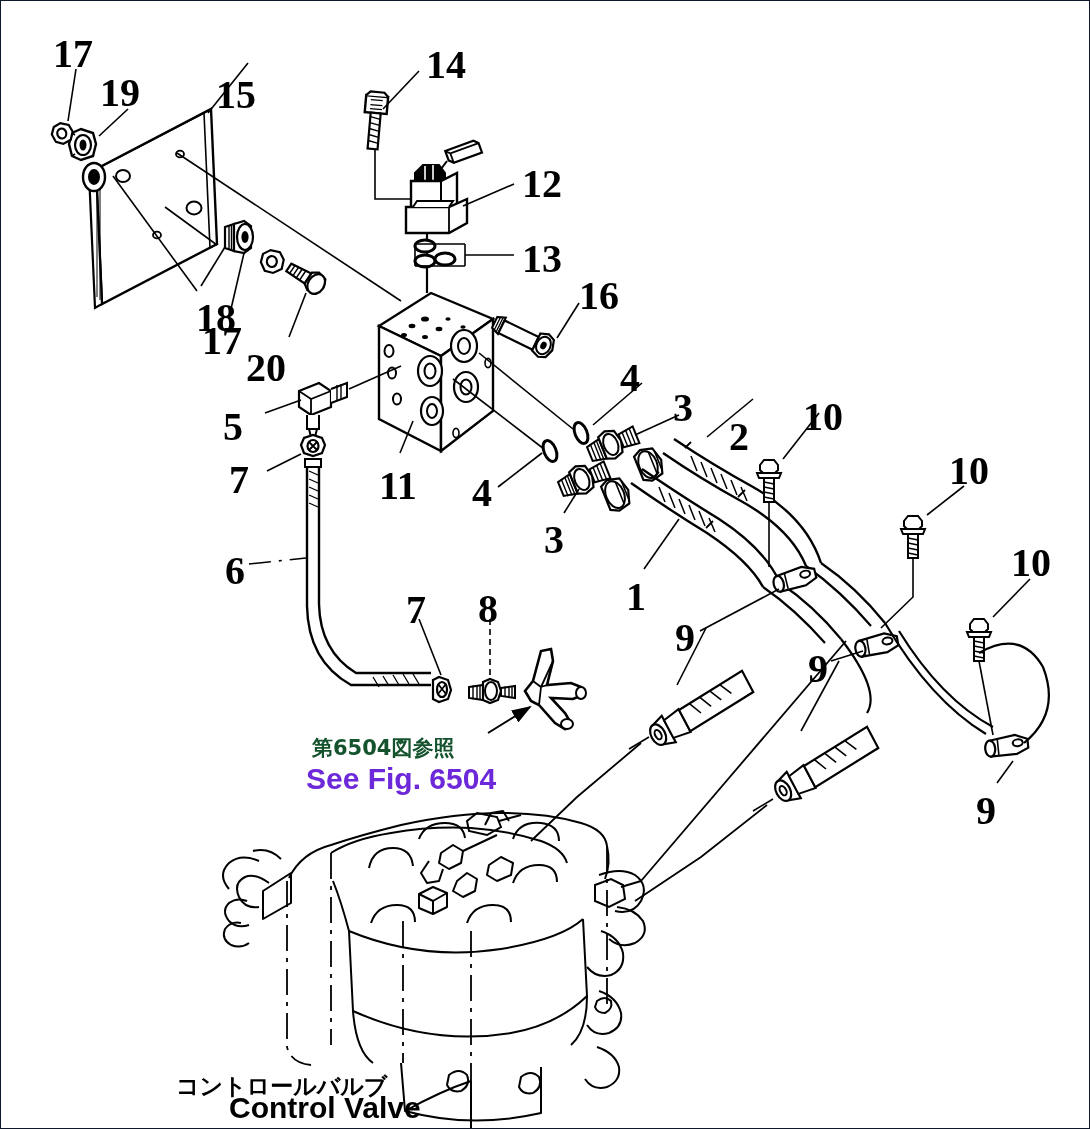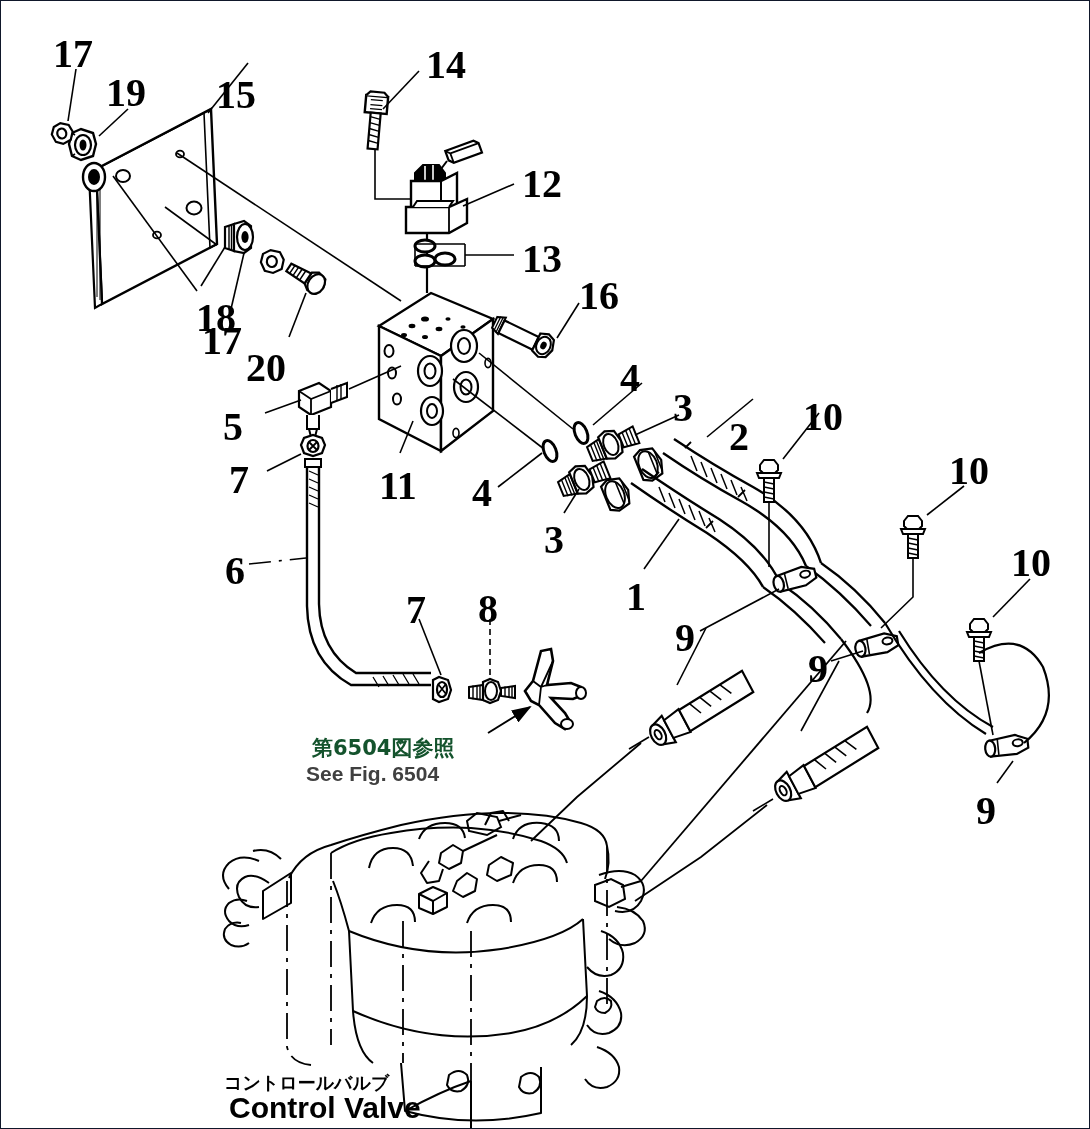--- a/index.html
+++ b/index.html
@@ -30,33 +30,32 @@
     font-weight:700;
     font-size:21px;
     color:#14532d;
     white-space:nowrap;
     line-height:1.05;
   }
   .ref-en{
     position:absolute;
     font-family:"Liberation Sans", sans-serif;
     font-weight:700;
-    font-size:21px;
-    color:#404040;
+    font-size:30px;
+    color:#6d28d9;
     white-space:nowrap;
     line-height:1.05;
   }
   .cv-jp{
     position:absolute;
     font-family:"DejaVu Sans", sans-serif;
     font-weight:700;
-    font-size:18px;
+    font-size:23px;
     color:#000;
     white-space:nowrap;
-    margin-left:48px;
   }
   .cv-en{
     position:absolute;
     font-family:"Liberation Sans", sans-serif;
     font-weight:700;
     font-size:30px;
     color:#000;
     white-space:nowrap;
   }
 </style>
@@ -530,21 +529,21 @@
       <path d="M466,820 L476,812 L496,816 L500,826 L486,834 L468,830 Z"></path>
       <path d="M498,820 L520,814"></path>
       <path d="M594,884 L610,878 L622,884 L624,898 L608,906 L594,900 Z"></path>
       <path d="M620,886 L640,880"></path>
     </g>
   </svg>
 
   <div class="cap num" style="left:52px;  top:33px;">17</div>
   <div class="cap num" style="left:215px; top:26px;margin-top:48px;">15</div>
   <div class="cap num" style="left:425px; top:44px;">14</div>
-  <div class="cap num" style="left:105px; top:72px;">19</div>
+  <div class="cap num" style="left:99px; top:72px;">19</div>
   <div class="cap num" style="left:521px; top:163px;">12</div>
   <div class="cap num" style="left:521px; top:238px;">13</div>
   <div class="cap num" style="left:578px; top:275px;">16</div>
   <div class="cap num" style="left:168px; top:297px;margin-left:27px;">18</div>
   <div class="cap num" style="left:201px; top:320px;">17</div>
   <div class="cap num" style="left:245px; top:347px;">20</div>
   <div class="cap num" style="left:619px; top:357px;">4</div>
   <div class="cap num" style="left:672px; top:387px;">3</div>
   <div class="cap num" style="left:222px; top:406px;">5</div>
   <div class="cap num" style="left:728px; top:416px;">2</div>

